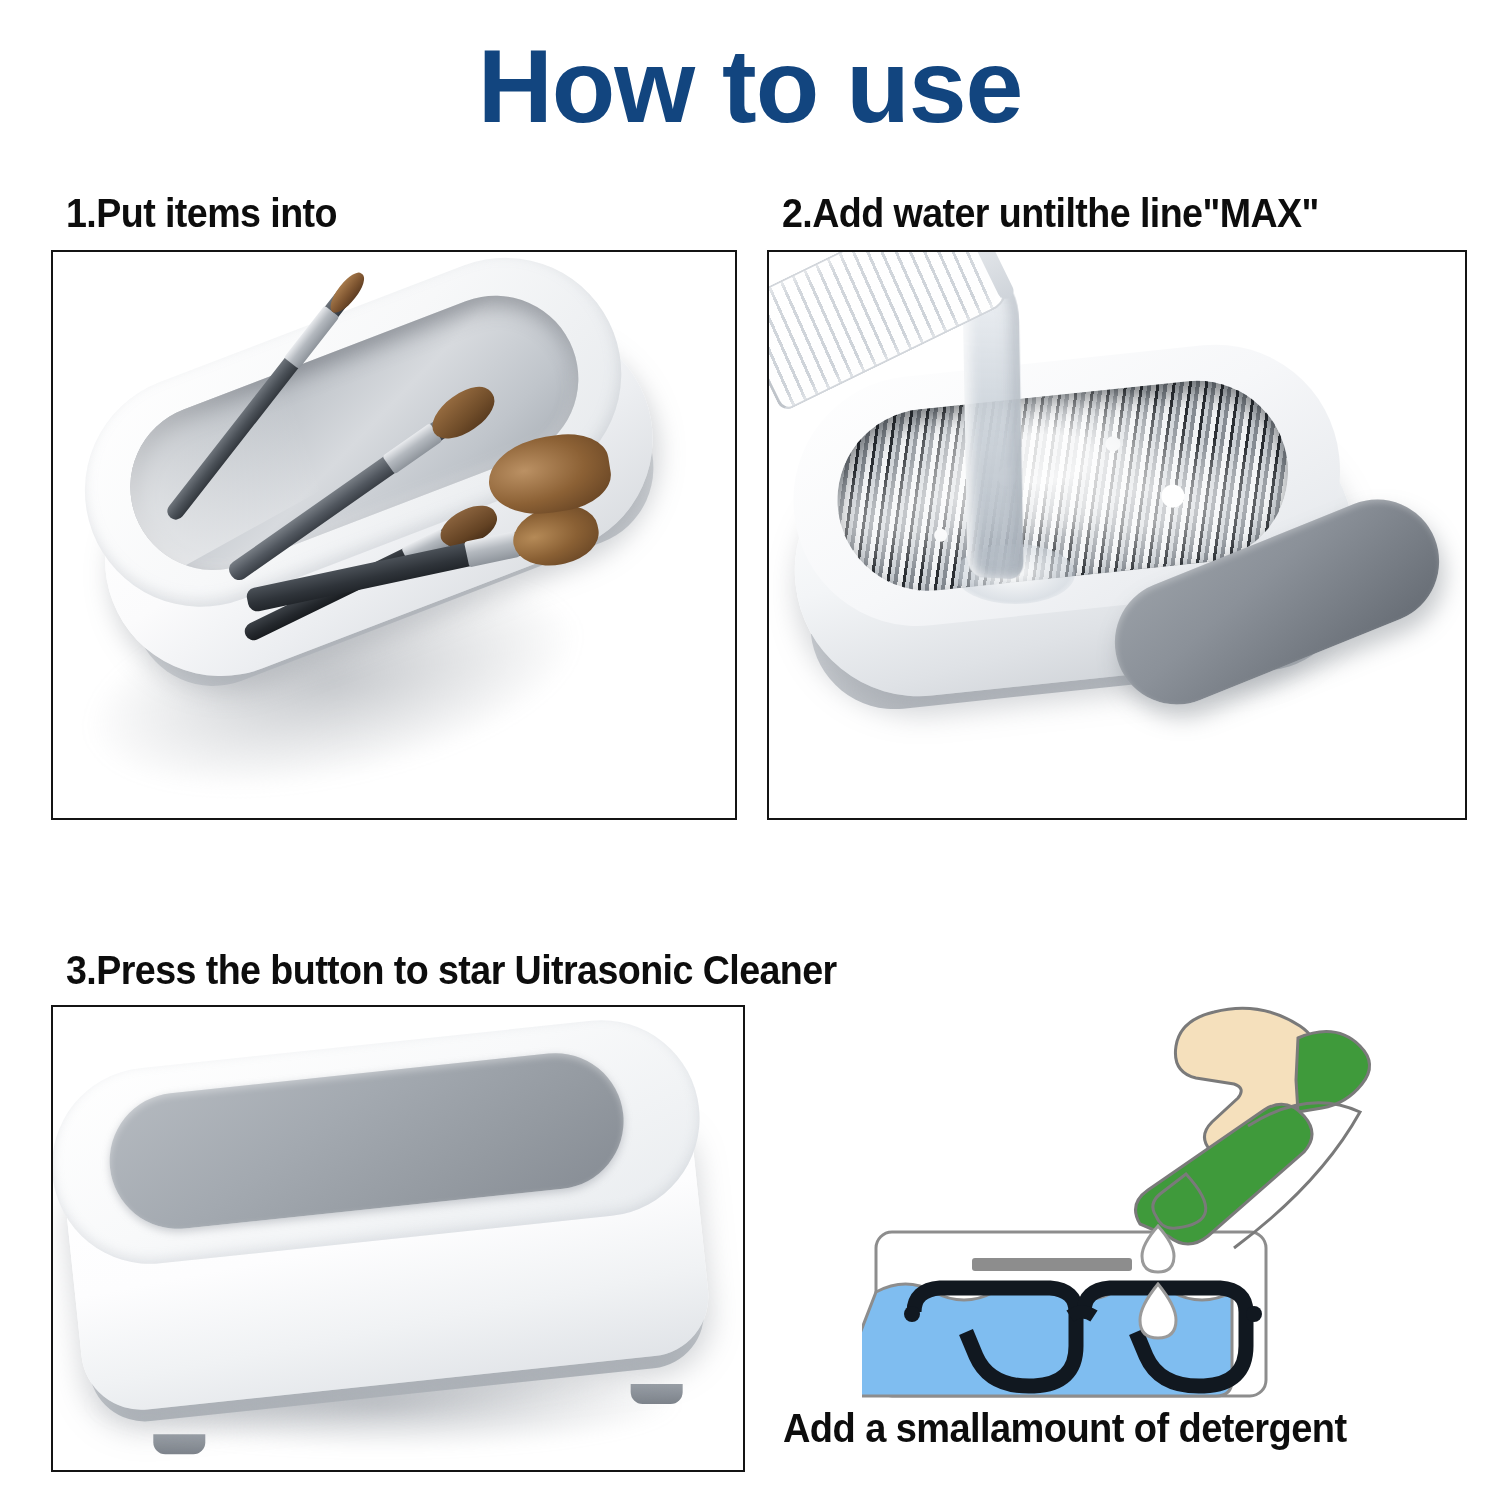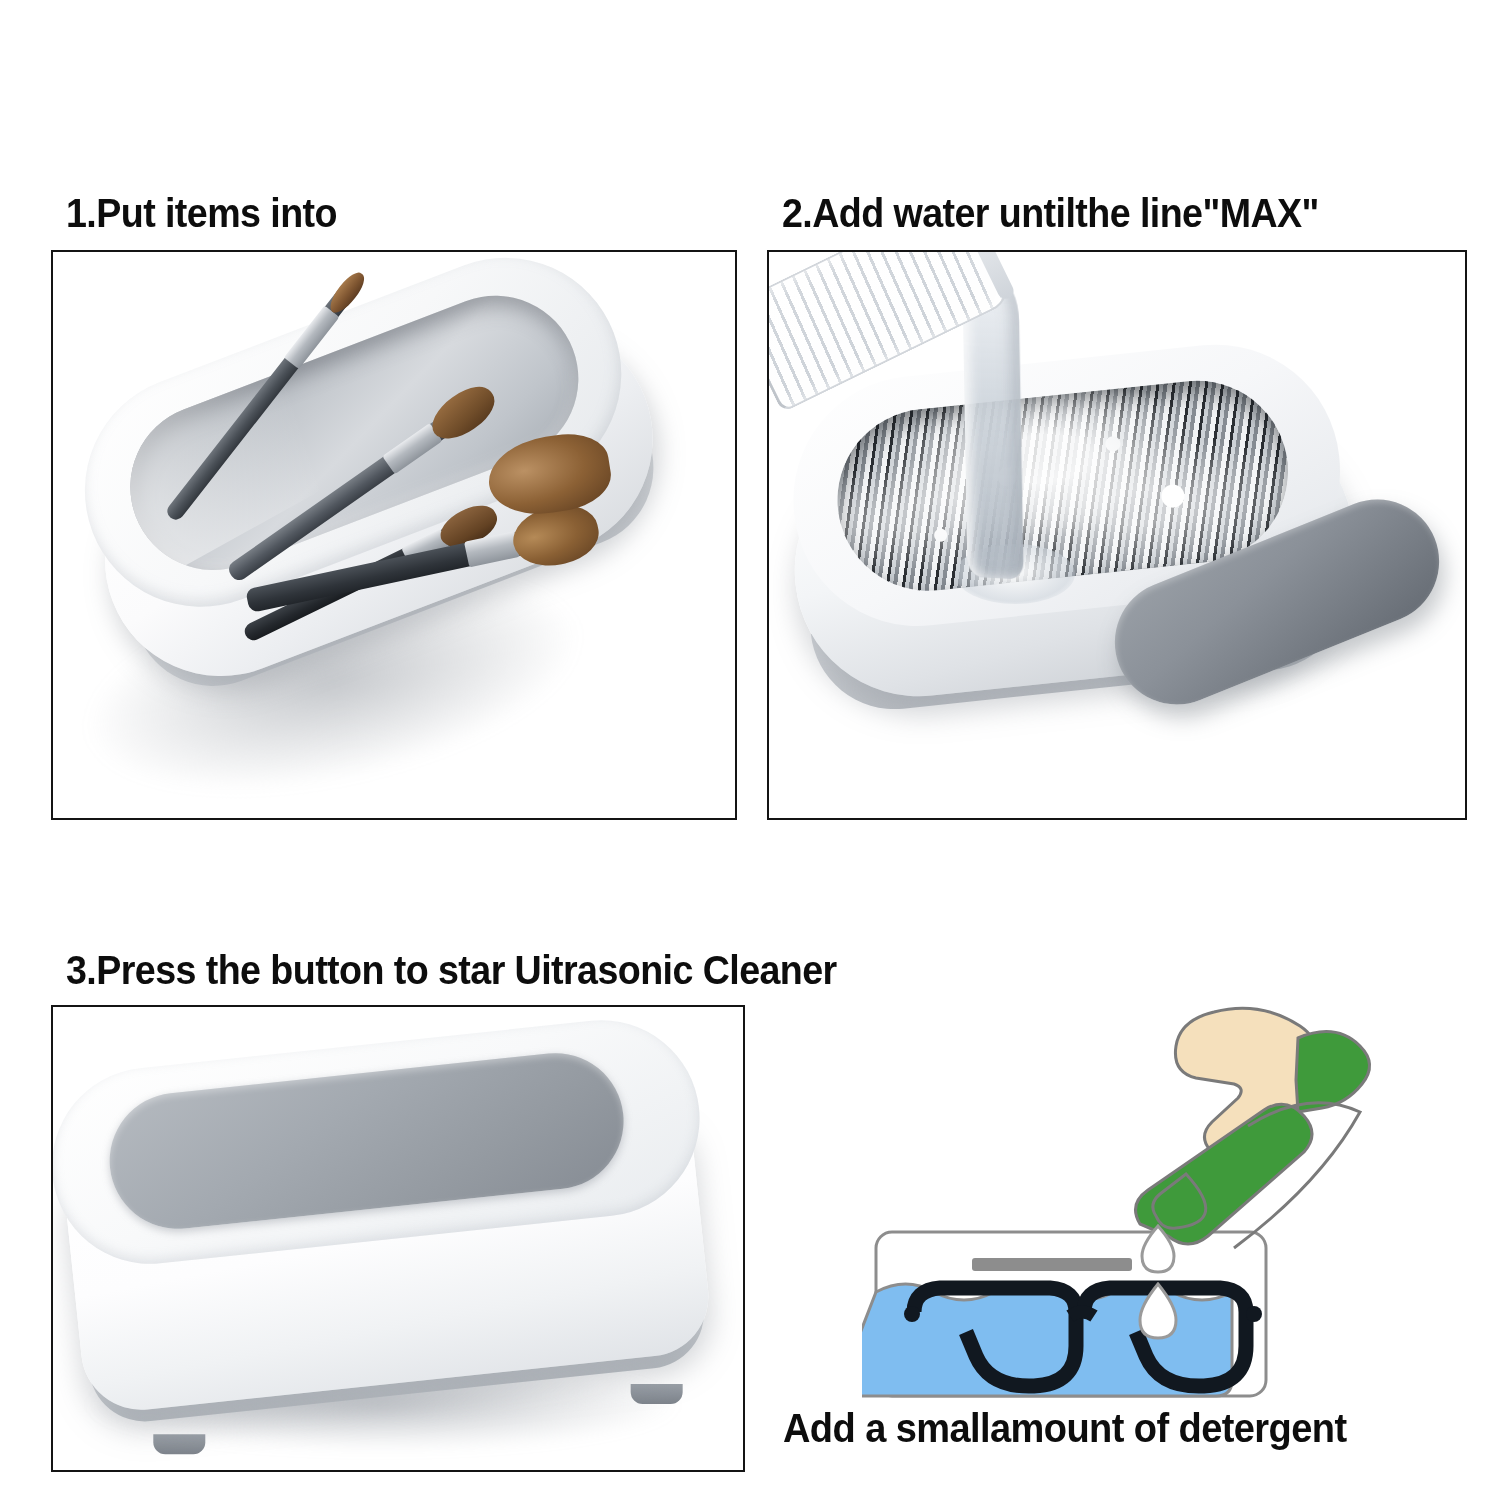--- a/index.html
+++ b/index.html
@@ -299,20 +299,21 @@
     left: 862px; top: 1002px;
     width: 620px; height: 400px;
   }
   #clipart svg { display: block; width: 100%; height: 100%; }
 </style>
 </head>
 <body>
 
 <div class="page">
 
+  <div class="title">How to use</div>
 
   <div class="heading" id="heading-1">1.Put items into</div>
 
   <div class="heading" id="heading-2">2.Add water untilthe line"MAX"</div>
 
   <div class="heading" id="heading-3">3.Press the button to star Uitrasonic Cleaner</div>
 
   <div class="panel" id="panel-1">
     <div class="stage">
       <div class="p1-shadow"></div>

